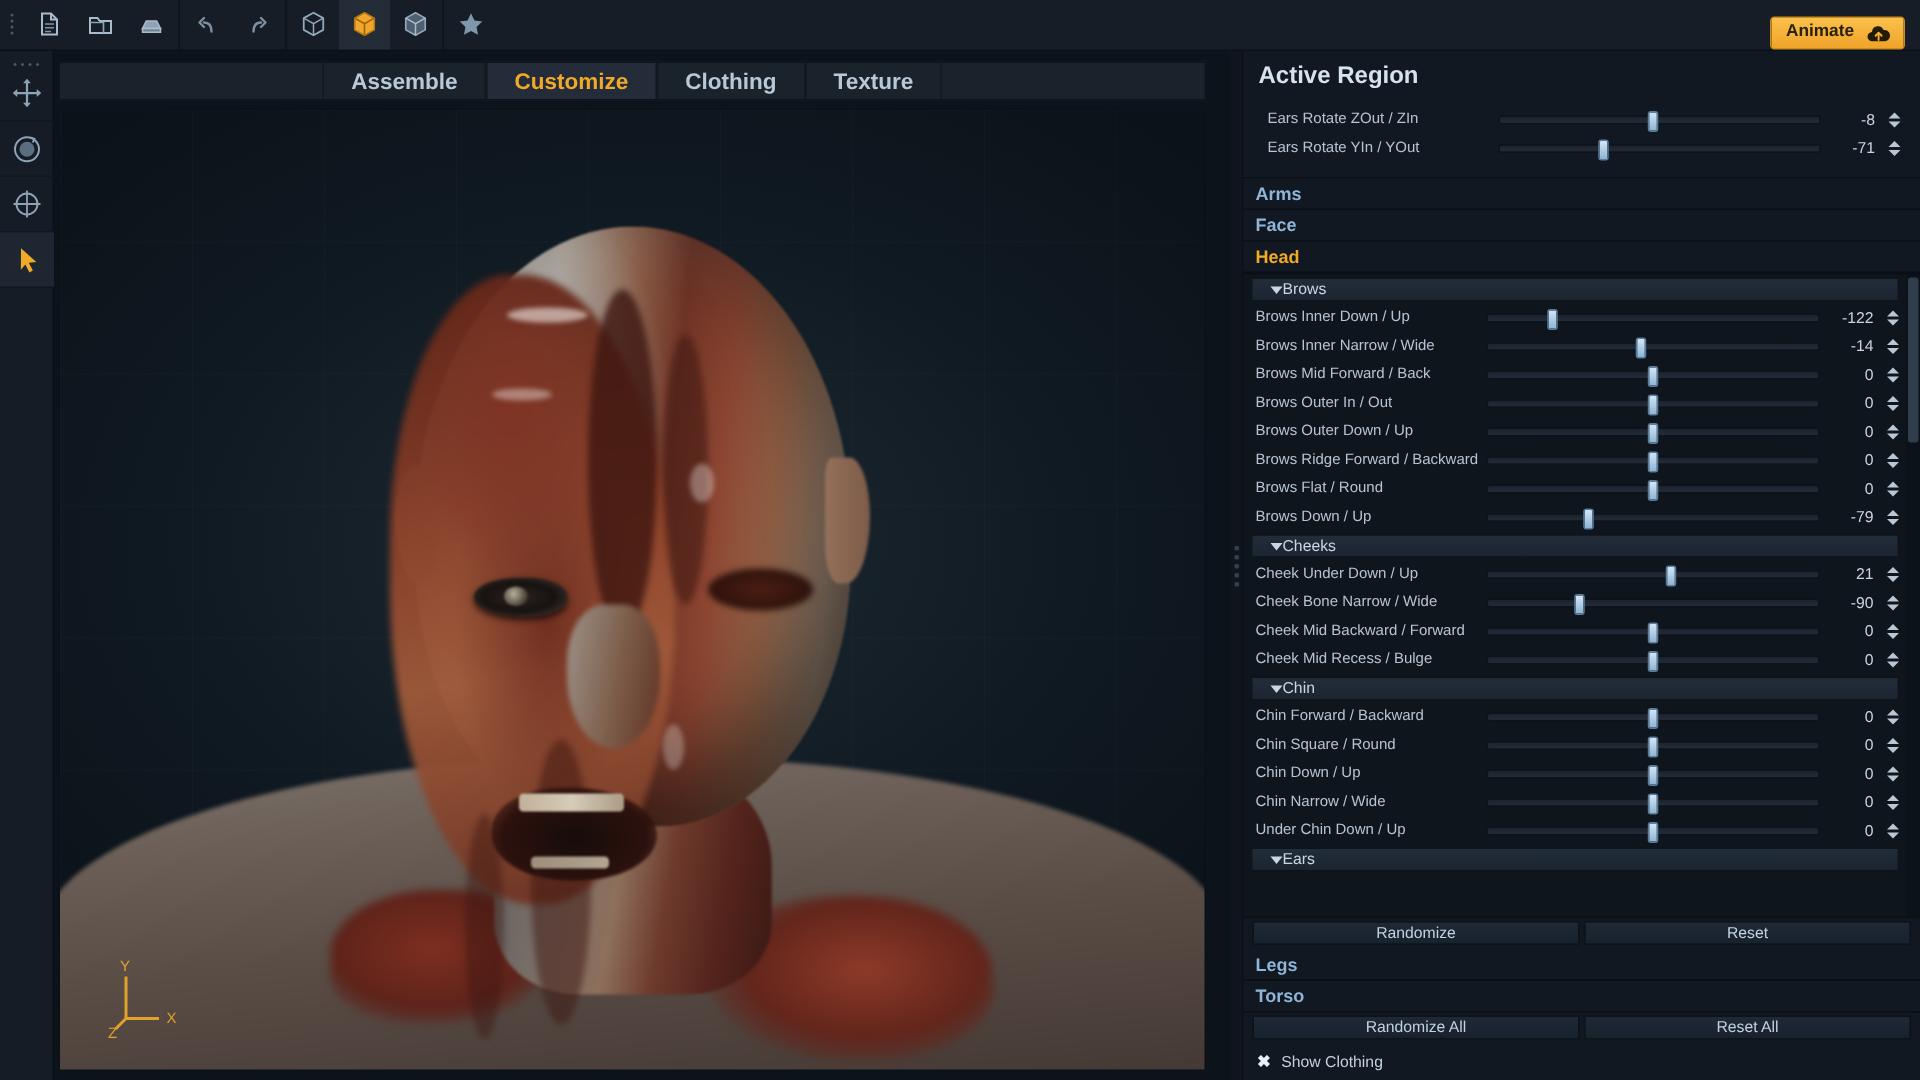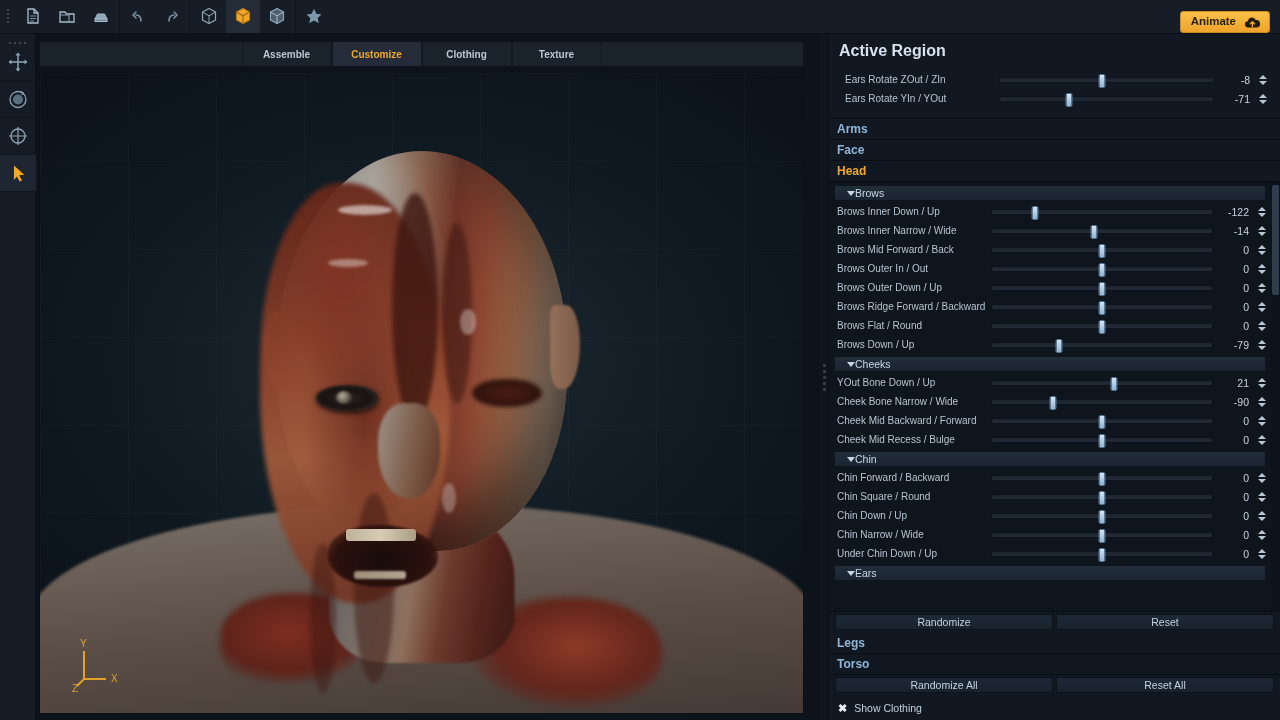--- a/index.html
+++ b/index.html
@@ -60,21 +60,21 @@
   .viewcol { flex: 1; display: flex; flex-direction: column; min-width: 0; background:#0d131b; }
 
   .tabbar {
     height: 26px; margin: 7px 0 0 0; display: flex; align-items: stretch;
     background: #1a222c; border: 1px solid #0d141c;
     margin-left: 3px; margin-right: 16px;
   }
   .tab-pad { flex: 1 1 auto; }
   .tab {
     min-width: 90px; padding: 0 18px; display: flex; align-items: center; justify-content: center;
-    font-size: 10px; font-weight: bold; color: #b9c8d6; cursor: pointer;
+    font-size: 15px; font-weight: bold; color: #b9c8d6; cursor: pointer;
     border-left: 1px solid #101821; border-right: 1px solid #101821;
   }
   .tab.active { color: #f0a928; background: #232c38; }
   .tab-pad.right { flex: 1 1 auto; }
 
   .viewport {
     flex: 1; margin: 5px 16px 6px 3px; position: relative; overflow: hidden;
     background:
       linear-gradient(rgba(255,255,255,0.018) 1px, transparent 1px) 0 0/100% 88px,
       linear-gradient(90deg, rgba(255,255,255,0.018) 1px, transparent 1px) 0 0/88px 100%,
@@ -558,21 +558,21 @@
               <div class="spin">
                 <span class="up"></span>
                 <span class="dn"></span>
               </div>
             </div>
             <div class="group-head">
               <span class="caret"></span>
               <span>Cheeks</span>
             </div>
             <div class="sliderrow">
-              <div class="nm">YOut Bone Down / Up</div>
+              <div class="nm">Cheek Under Down / Up</div>
               <div class="track">
                 <div class="thumb" style="left: 55.25%;"></div>
               </div>
               <div class="val">21</div>
               <div class="spin">
                 <span class="up"></span>
                 <span class="dn"></span>
               </div>
             </div>
             <div class="sliderrow">

